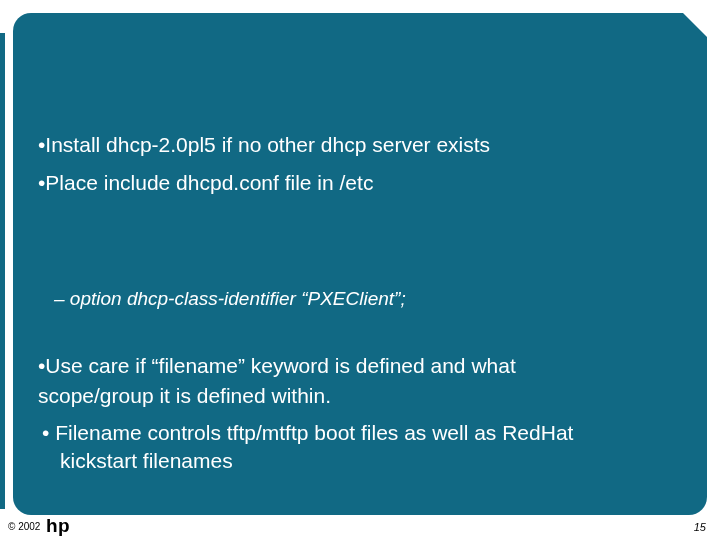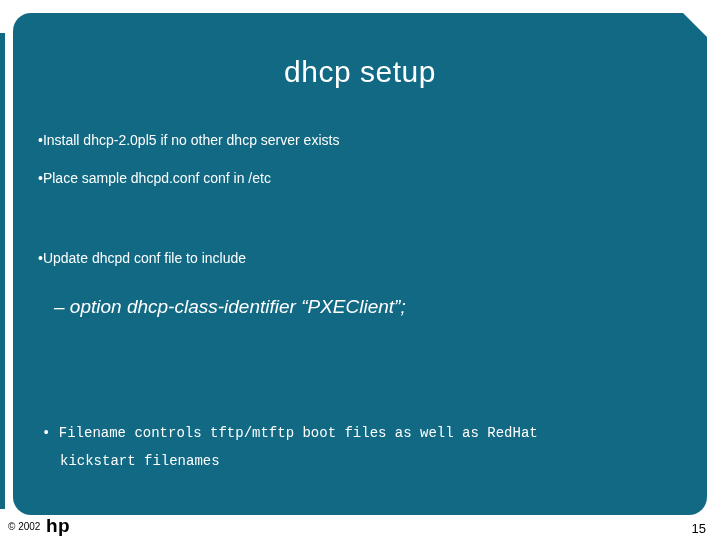--- a/index.html
+++ b/index.html
@@ -25,60 +25,60 @@
     border-left:24px solid transparent;
   }
   .title{
     position:absolute;left:0;top:42px;width:694px;
     margin:0;text-align:center;
     font-size:30px;font-weight:400;color:var(--text,#ffffff);
     letter-spacing:0.5px;
   }
   .line{
     position:absolute;color:var(--text,#ffffff);
-    font-size:14px;line-height:1.3;white-space:pre-wrap;
+    font-size:21px;line-height:1.3;white-space:pre-wrap;
   }
   .b0{left:25px;top:118px;}
   .b1{left:25px;top:156px;}
   .path{left:160px;top:198px;}
   .b3{left:25px;top:236px;}
   .sub{font-style:italic;font-size:19px;}
-  .s0{left:41px;top:282px;}
+  .s0{left:41px;top:274px;}
   .s1{left:41px;top:308px;}
   .b6{left:25px;top:338px;width:575px;line-height:30px;}
-  .b7{left:29px;top:406px;width:600px;line-height:28px;padding-left:18px;text-indent:-18px;font-family:Liberation Mono, monospace;}
+  .b7{left:29px;top:406px;width:600px;line-height:28px;padding-left:18px;text-indent:-18px;}
   .footer-copyright{
     position:absolute;left:8px;top:521px;
     font-size:10px;color:var(--footer,#000000);
   }
   .footer-logo{
     position:absolute;left:46px;top:515px;
     font-size:19px;font-weight:700;color:var(--footer,#000000);
     letter-spacing:0.5px;
   }
   .page-number{
     position:absolute;right:14px;top:521px;
-    font-size:13px;color:var(--footer,#000000);
+    font-size:11px;color:var(--footer,#000000);font-style:italic;
   }
 </style>
 </head>
 <body>
 
 <div class="slide">
   <div class="left-stripe"></div>
 
   <div class="panel">
     <div class="corner-notch"></div>
 
-    <h1 class="title">dhcp setup</h1>
 
     <div class="line b0">•Install dhcp-2.0pl5 if no other dhcp server exists</div>
-    <div class="line b1">•Place sample dhcpd.conf conf in /etc</div>
-    <div class="line b3">•Update dhcpd conf file to include</div>
+    <div class="line b1">•Place include dhcpd.conf file in /etc</div>
     <div class="line sub s0">– option dhcp-class-identifier “PXEClient”;</div>
+    <div class="line b6">•Use care if “filename” keyword is defined and what
+scope/group it is defined within.</div>
     <div class="line b7">• Filename controls tftp/mtftp boot files as well as RedHat
 kickstart filenames</div>
   </div>
 
   <span class="footer-copyright">© 2002</span>
   <span class="footer-logo">hp</span>
   <span class="page-number">15</span>
 </div>
 
 </body></html>

